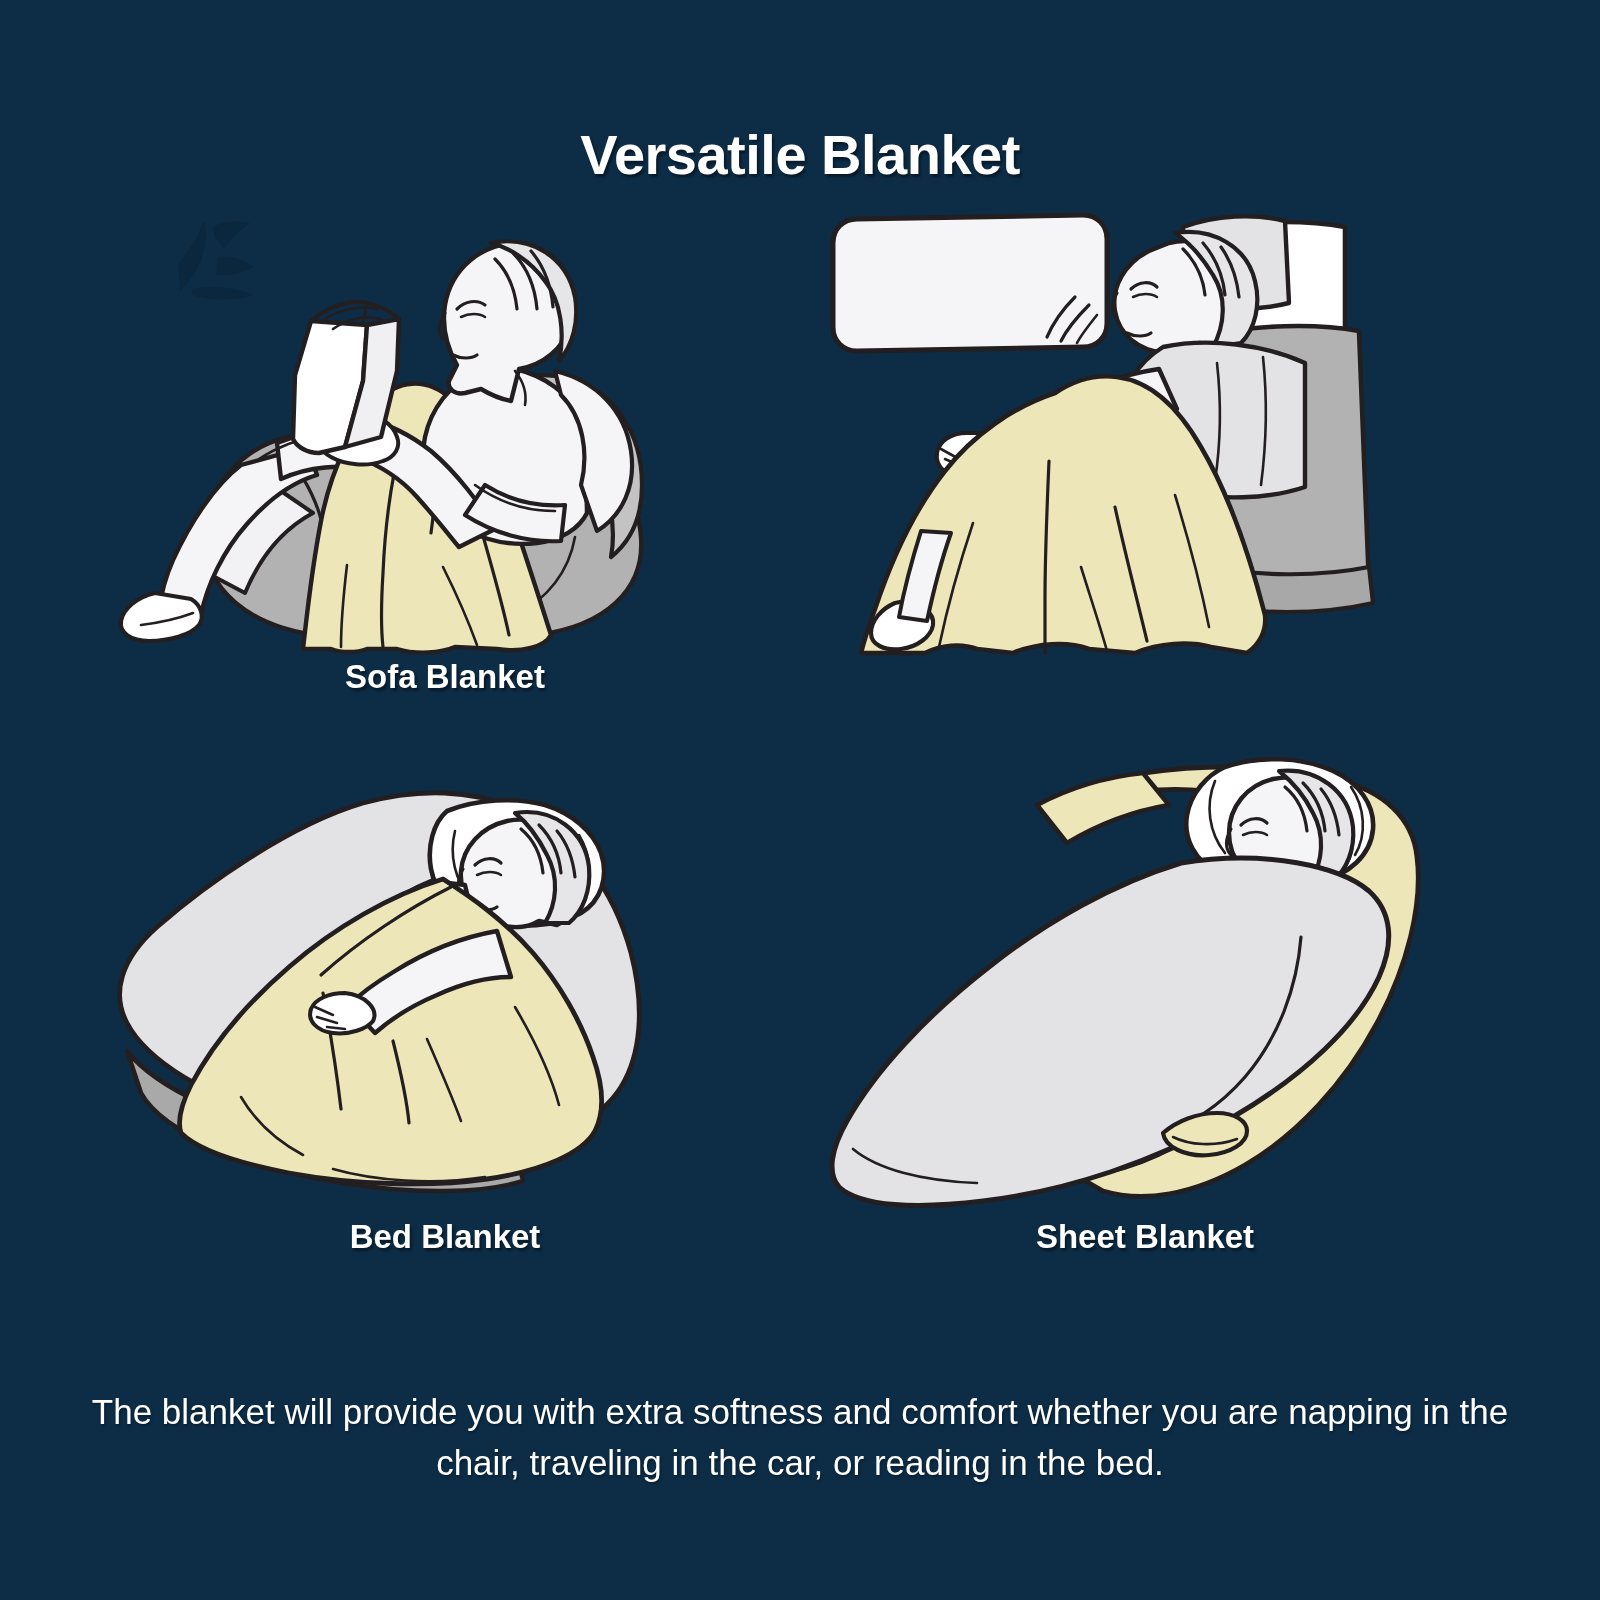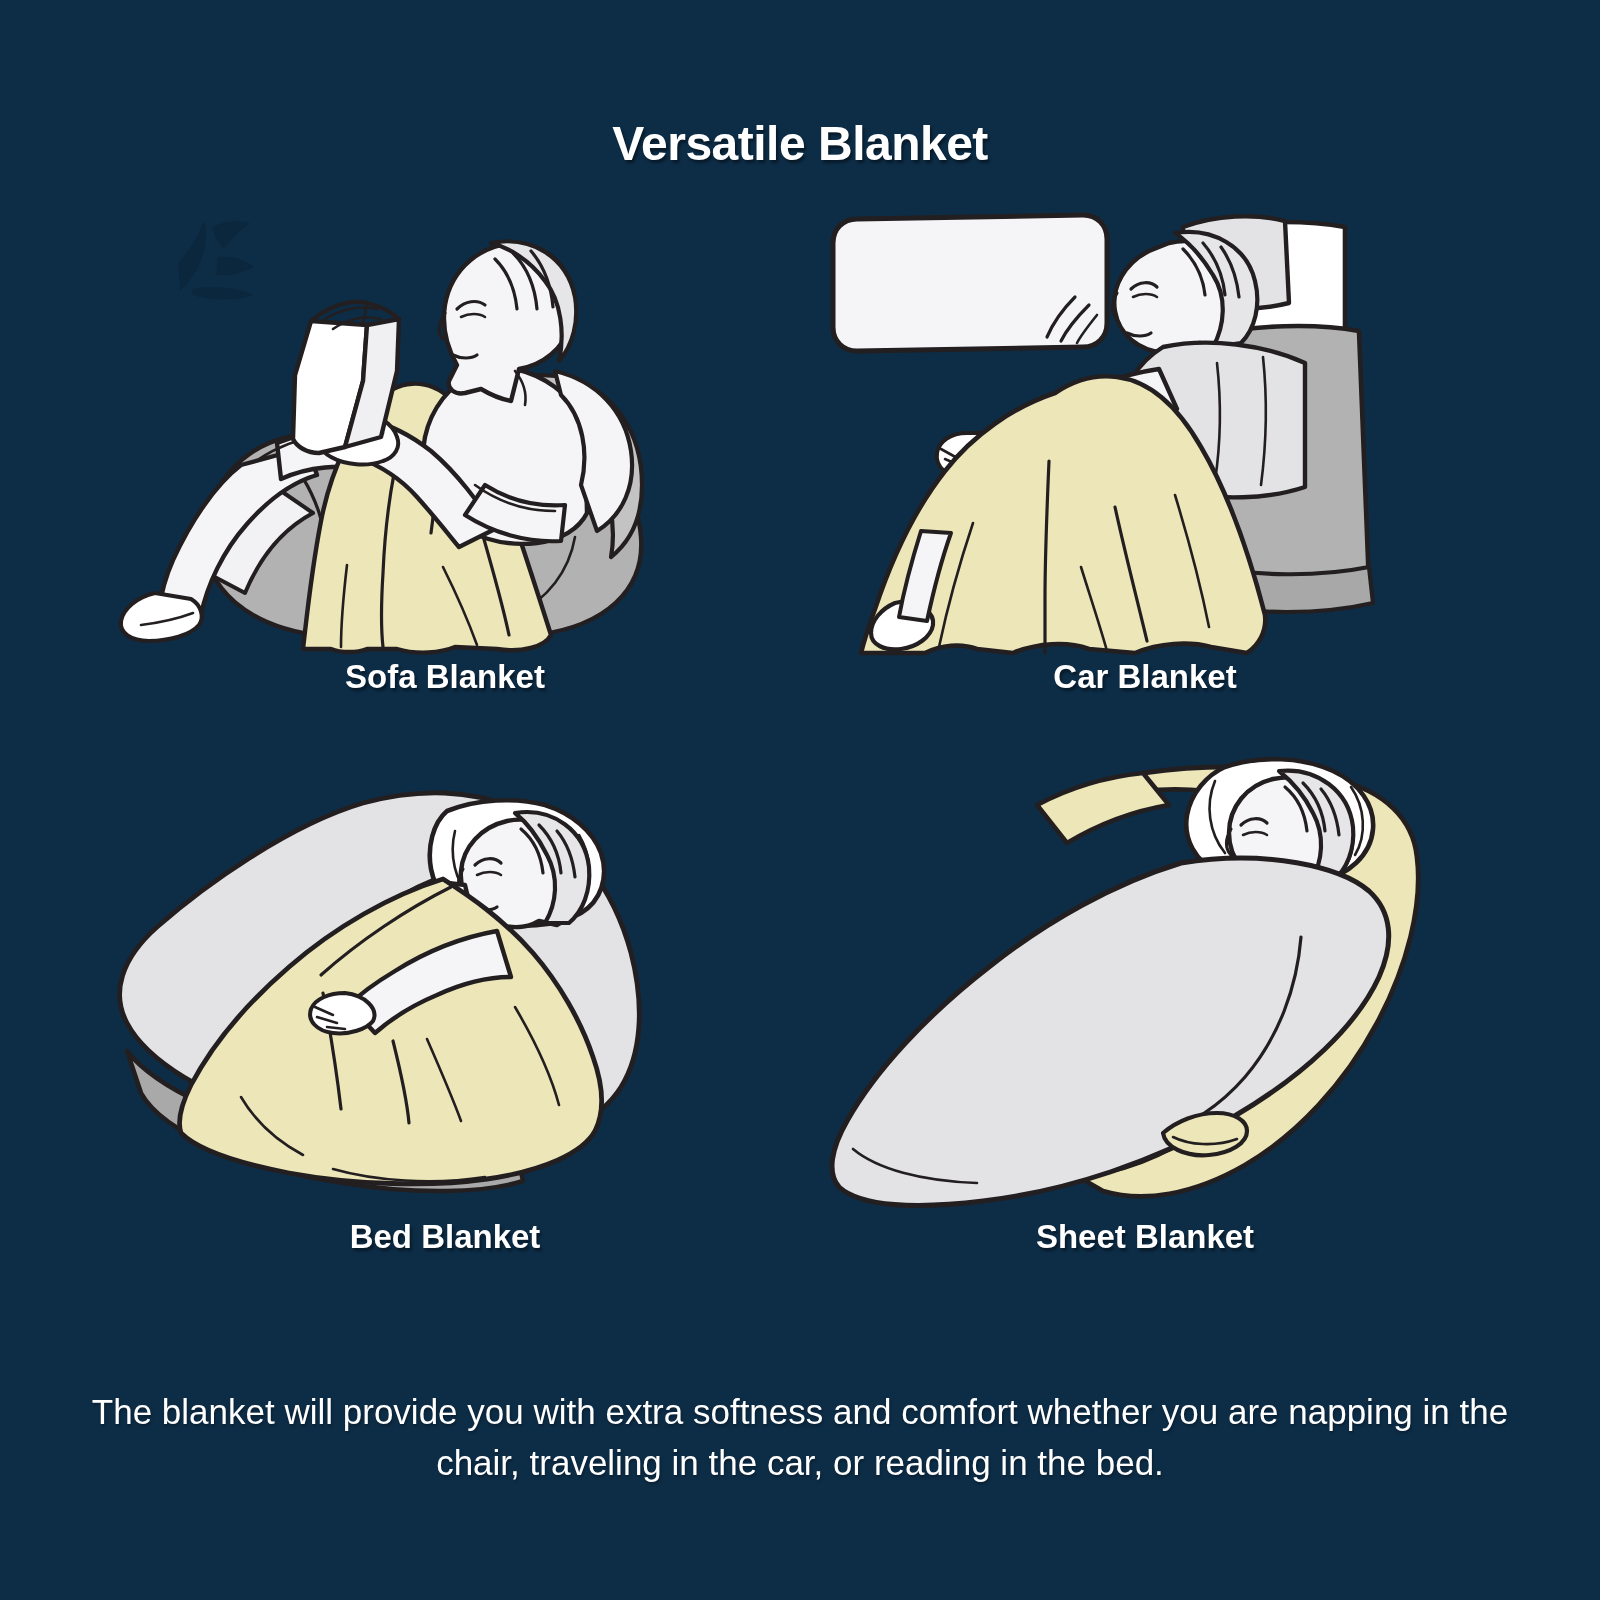--- a/index.html
+++ b/index.html
@@ -21,21 +21,21 @@
     height: 1600px;
     background: #0d2d47;
   }
   .title {
     position: absolute;
     top: 84px;
     left: 0;
     width: 1600px;
     text-align: center;
     color: #ffffff;
-    font-size: 48px;
+    font-size: 56px;
     font-weight: bold;
     letter-spacing: -0.5px;
     text-shadow: 2px 3px 3px rgba(0,0,0,0.45);
   }
   .grid {
     position: absolute;
     top: 185px;
     left: 0;
     width: 1552px;
     height: 1120px;
@@ -359,21 +359,20 @@
           <path class="ln2" d="M370 322 C380 368 392 414 402 456"></path>
           <path class="ln3" d="M336 382 C346 414 356 444 362 466"></path>
           <path class="ln3" d="M430 310 C444 356 456 402 464 442"></path>
           <path class="ln3" d="M228 338 C214 380 202 424 194 462"></path>
 
           <path d="M150 418 C136 424 126 436 126 448 C126 460 140 466 156 464 C172 462 186 452 188 440 C190 428 174 416 160 416 Z" fill="#ffffff" stroke="#231f20" stroke-width="4.2" stroke-linejoin="round"></path>
 
           <path d="M176 346 C166 378 158 410 154 432 L182 436 C188 408 196 376 206 348 Z" fill="#f5f5f7" stroke="#231f20" stroke-width="4" stroke-linejoin="round"></path>
         </svg>
       </div>
-      <div class="caption">Car Blanket</div>
     </div>
 
     <div class="cell cell-3">
       <div class="art">
         <svg viewBox="0 0 800 470" xmlns="http://www.w3.org/2000/svg">
 
           <path d="M398 28
                    C468 18 536 20 590 34
                    C640 46 668 74 672 112
                    C678 160 662 222 632 278

